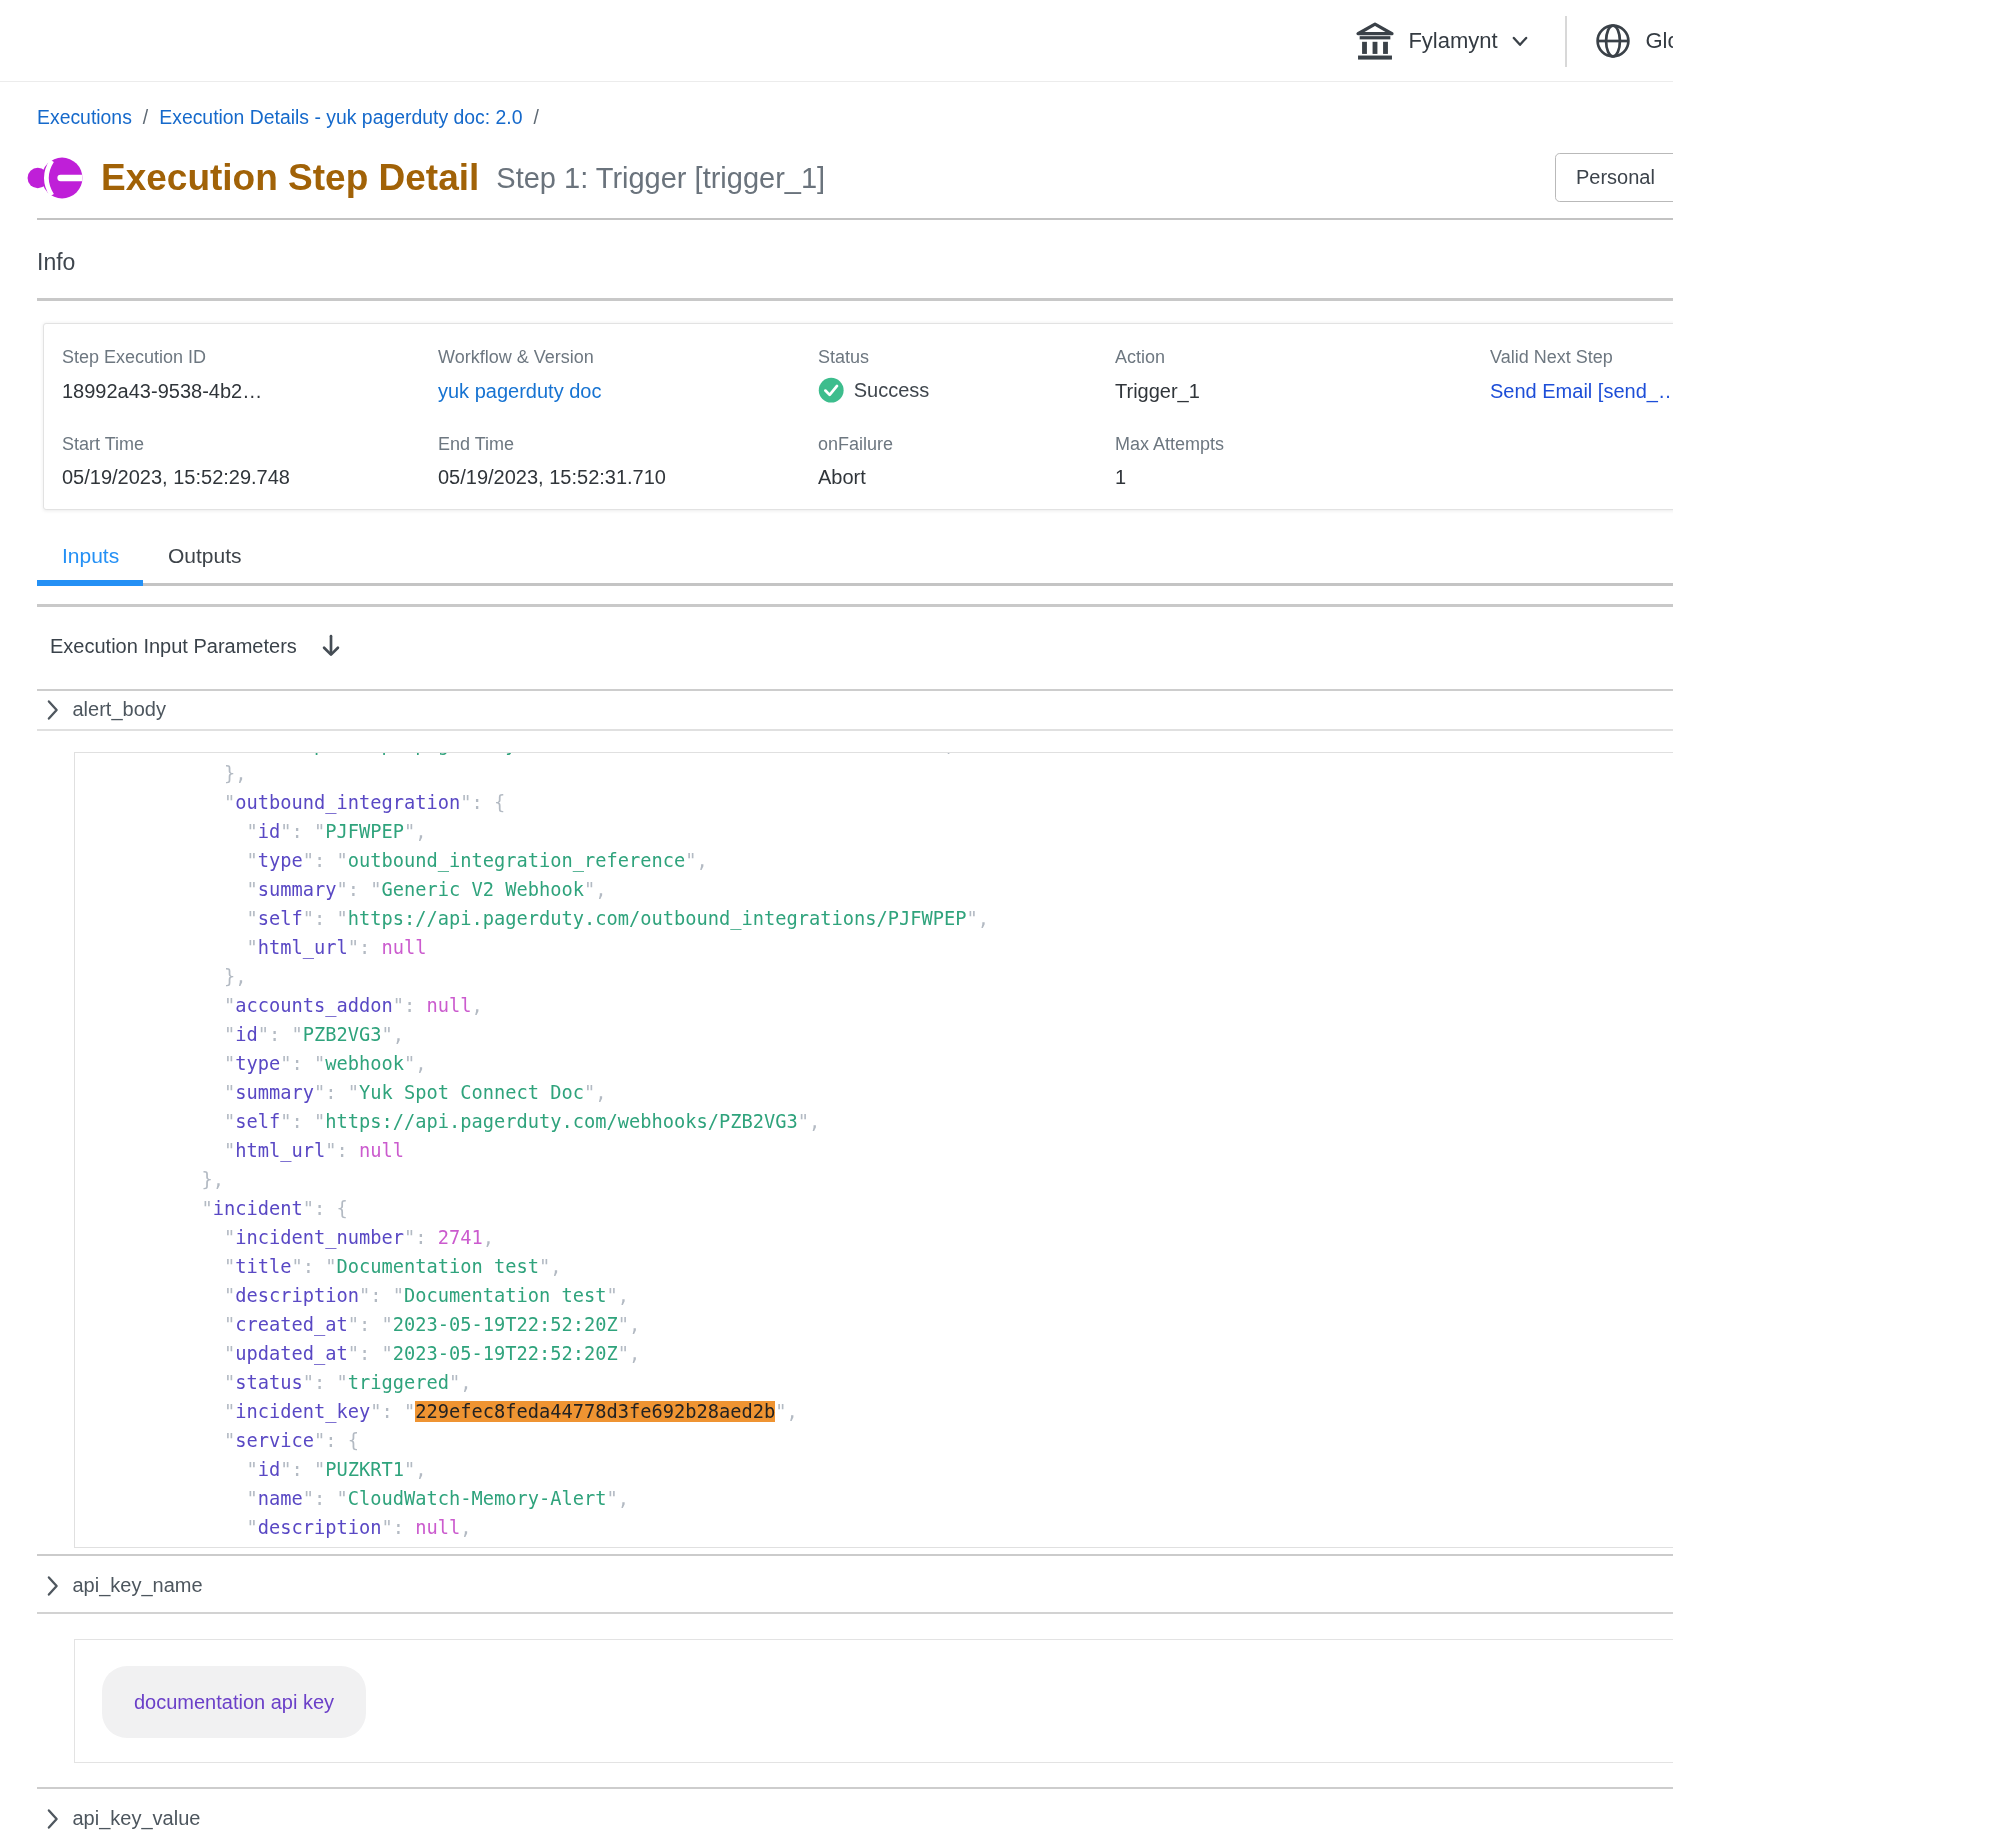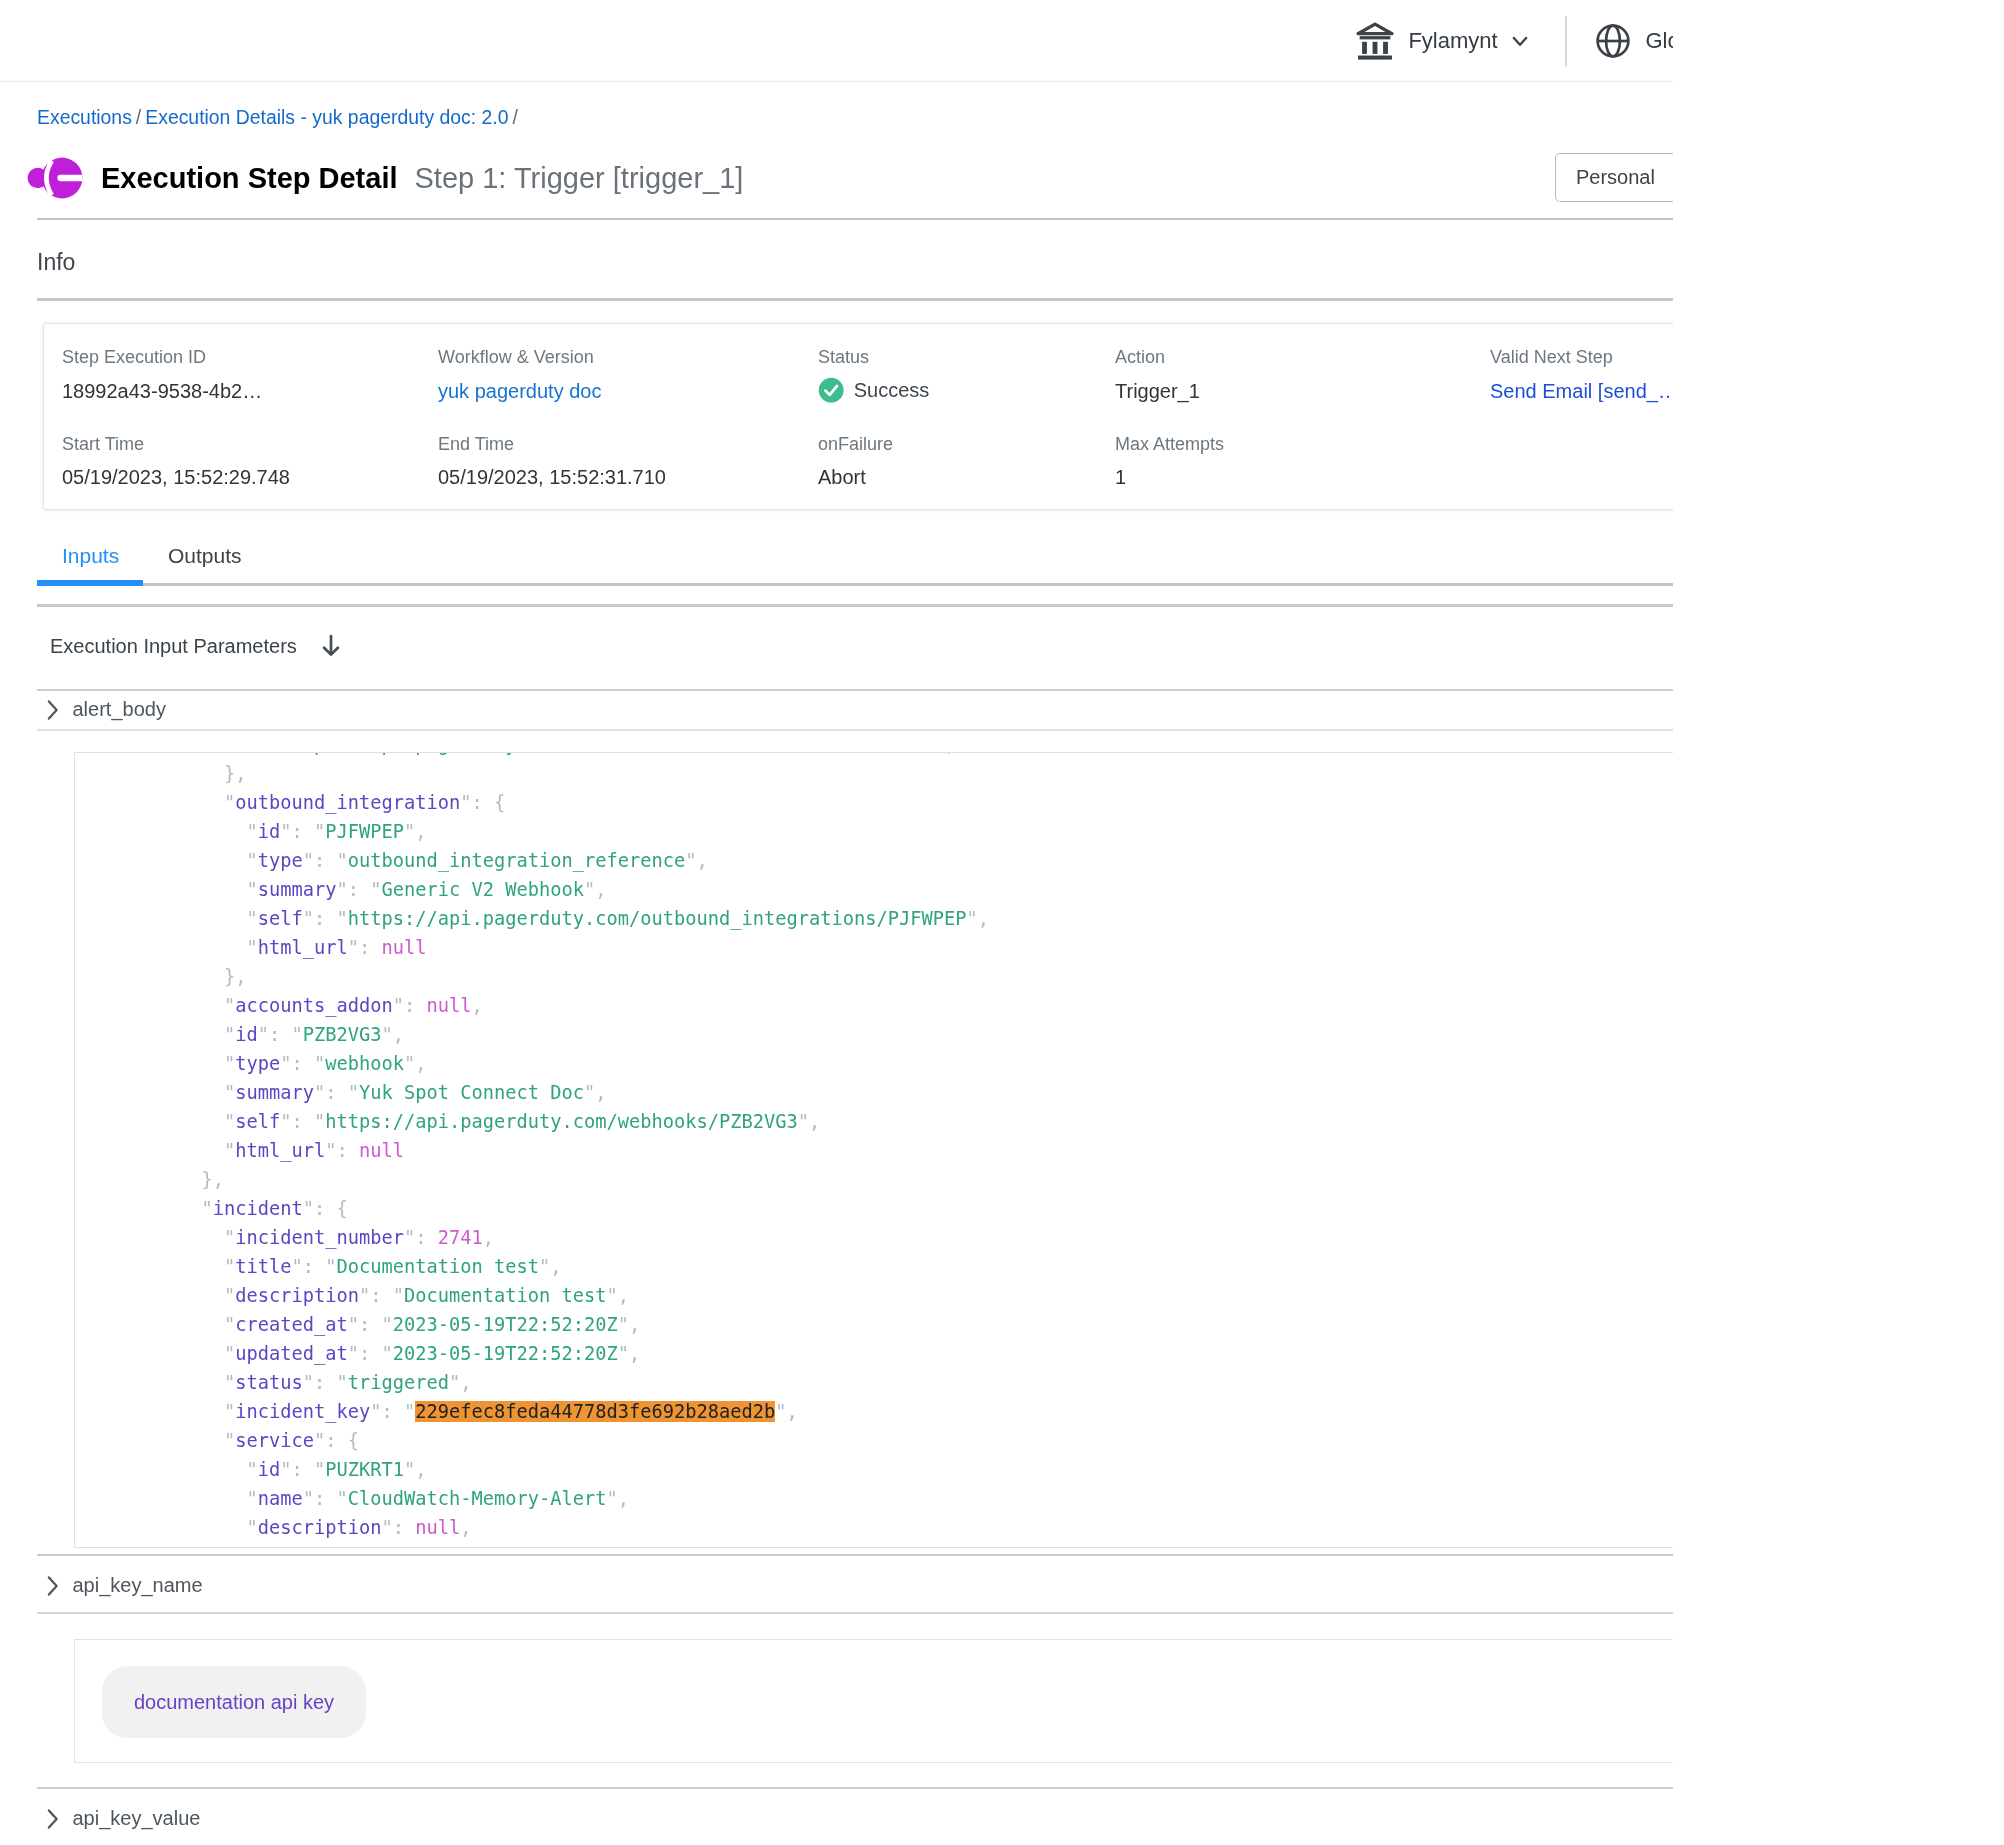--- a/index.html
+++ b/index.html
@@ -7,25 +7,25 @@
   .page { position:relative; width:1673px; height:1846px; background:#fff; overflow:hidden; }
   .hline { position:absolute; background:#c9c9c9; }
 
   
   .topbar { position:absolute; left:0; top:0; width:2005px; height:82px; background:#fff; border-bottom:1.6px solid #ececec; }
   .topbar-item { position:absolute; display:flex; align-items:center; height:82px; top:0; color:#343b42; font-size:22px; }
   .topbar-sep { position:absolute; top:15.5px; width:1.6px; height:51px; background:#d8d8d8; }
   .avatar-wrap { position:absolute; }
 
   
-  .breadcrumb { position:absolute; left:37px; top:106px; font-size:19.4px; display:flex; gap:4px; align-items:baseline; }
+  .breadcrumb { position:absolute; left:37px; top:106px; font-size:19.4px; display:flex; gap:11px; align-items:baseline; }
   .breadcrumb a { color:#1569cb; text-decoration:none; cursor:pointer; }
   .crumb-sep { color:#5f6a74; }
   .title-row { position:absolute; left:26px; top:149px; display:flex; align-items:center; gap:17px; }
-  .page-title { font-size:29px; font-weight:700; color:#000000; }
+  .page-title { font-size:37px; font-weight:700; color:#a16207; }
   .page-subtitle { font-size:29px; font-weight:400; color:#6a737c; }
   .select-box { position:absolute; left:1555px; top:153px; width:311px; height:49px; border:1.6px solid #b9b9b9; border-radius:4.7px; background:#fff; display:flex; align-items:center; justify-content:space-between; padding:0 18.7px 0 20px; cursor:pointer; }
   .select-box span { font-size:20px; color:#3c434b; }
 
   
   .info-heading { position:absolute; left:37px; top:249px; font-size:23px; color:#3e454d; }
   .info-card { position:absolute; left:43px; top:323px; width:1837px; height:187px; background:#fff; border:1.6px solid #e2e2e2; border-radius:3.1px; box-shadow:0 0.8px 3.9px rgba(0,0,0,0.08); }
   .field-label { position:absolute; font-size:18px; color:#6d7780; white-space:nowrap; }
   .field-value { position:absolute; font-size:20px; font-weight:500; color:#30353a; white-space:nowrap; }
   .field-value.link { color:#1673d2; cursor:pointer; }

